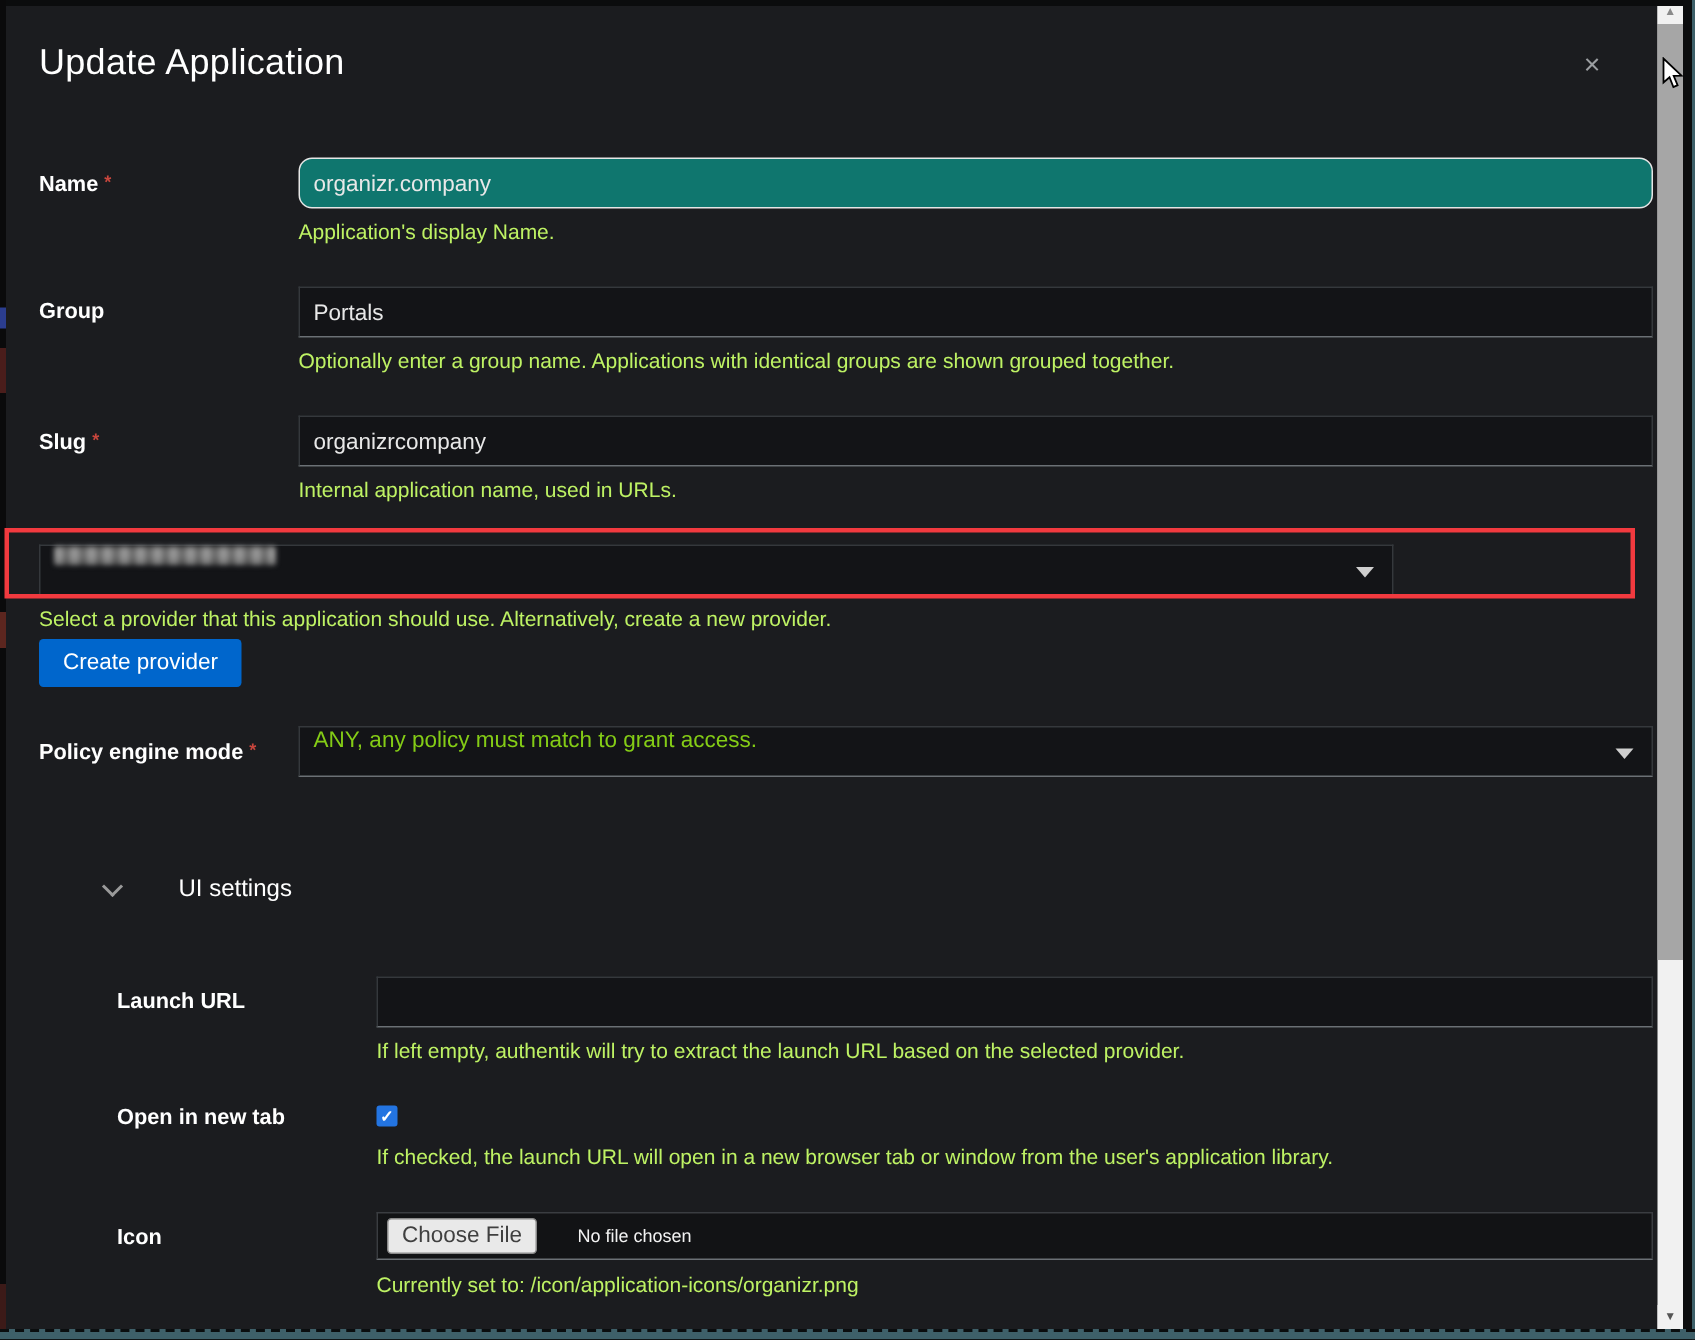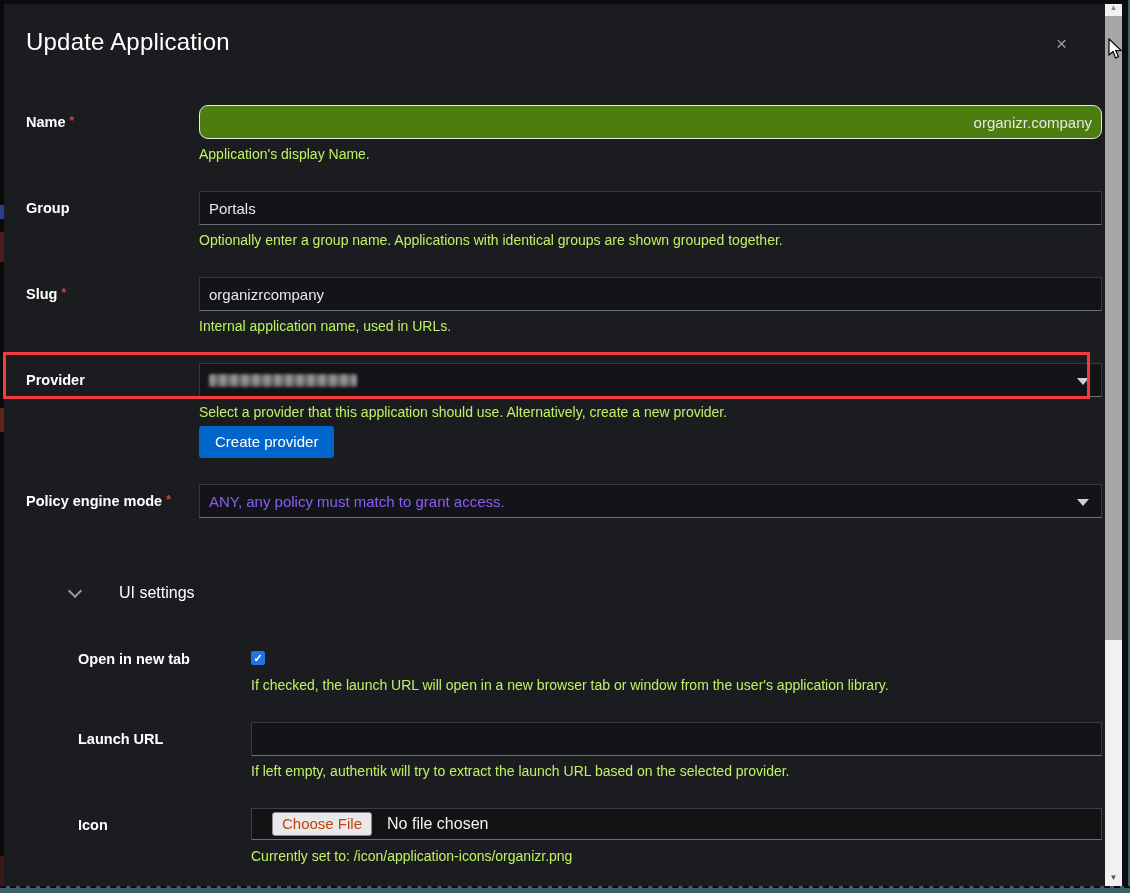--- a/index.html
+++ b/index.html
@@ -54,30 +54,30 @@
   .nested { margin-left:52px; width:1003px; }
   .nested .field { width:851px; }
 
   .txt-input {
     width:100%; height:34px; background:#131417; color:#e8e8e8;
     border:1px solid #35383c; border-bottom:1px solid #6b7075;
     font-size:15px; padding:0 9px; font-family:"Liberation Sans", sans-serif;
     outline:none;
   }
   .txt-input.focused {
-    background:#4d7c0f; border:1px solid #e6e6e6; border-radius:9px;text-align:right;
+    background:#0f766e; border:1px solid #e6e6e6; border-radius:9px;
   }
   .help { margin-top:8px; color:#bef264; font-size:14px; line-height:15px; }
 
   
   .select {
     position:relative; width:100%; height:34px; background:#131417;
     border:1px solid #35383c; border-bottom:1px solid #6b7075;
-    display:flex; align-items:center; padding:0 30px 0 9px;
-    color:#8b5cf6; font-size:15px; cursor:pointer;
+    display:flex; align-items:flex-start; padding:0 30px 0 9px;
+    color:#84cc16; font-size:15px; cursor:pointer;
   }
   .caret {
     position:absolute; right:12px; top:14px; width:0; height:0;
     border-left:6px solid transparent; border-right:6px solid transparent;
     border-top:7px solid #cfcfcf;
   }
   .redacted {
     width:148px; height:13px; border-radius:2px;
     background:
       repeating-linear-gradient(90deg, rgba(255,255,255,0.12) 0 6px, rgba(0,0,0,0.18) 6px 11px),
@@ -103,26 +103,25 @@
   .cb.checked { background:#2374e1; color:#ffffff; font-size:11px; font-weight:bold; }
   .cb.unchecked { background:#ffffff; width:13px; height:13px; }
   .cb-help { margin-top:13px; }
 
   
   .file-input {
     width:100%; height:32px; background:#121315; border:1px solid #3a3d41;
     border-bottom:1px solid #6b7075; display:flex; align-items:center; padding-left:6px;
   }
   .choose-file {
-    background:#e9e9e9; color:#c2410c; border:1px solid #8a8a8a; border-radius:3px;
+    background:#e9e9e9; color:#404040; border:1px solid #8a8a8a; border-radius:3px;
     font-size:15px; height:24px; line-height:22px; padding:0 9px; cursor:pointer;
     font-family:"Liberation Sans", sans-serif;
-    margin-left:14px;
-  }
-  .file-status { color:#f2f2f2; font-size:16px; margin-left:15px; }
+  }
+  .file-status { color:#f2f2f2; font-size:12px; margin-left:27px; }
 
   .clear-row { display:flex; align-items:flex-end; margin-top:0; }
   .clear-lbl { color:#ffffff; font-size:15px; font-weight:bold; margin-left:9px; }
 
   
   .red-box {
     position:absolute; left:3px; top:352px; width:1087px; height:47px;
     border:3px solid #f23a3f; z-index:50; pointer-events:none;
   }
 
@@ -162,21 +161,20 @@
 
       <div class="row">
         <div class="lbl"><span>Slug</span><span class="req">*</span></div>
         <div class="field">
           <input class="txt-input" type="text" value="organizrcompany" style="">
           <div class="help">Internal application name, used in URLs.</div>
         </div>
       </div>
 
       <div class="row" style="margin-bottom:26px;">
-        <div class="lbl">Provider</div>
         <div class="field">
           <div class="select">
             <div class="redacted"></div>
             <div class="caret"></div>
           </div>
           <div class="help">Select a provider that this application should use. Alternatively, create a new provider.</div>
           <button class="btn-primary">Create provider</button>
         </div>
       </div>
 
@@ -189,34 +187,34 @@
           </div>
         </div>
       </div>
 
       <div class="section-head">
         <div class="chev"></div>
         <div class="section-title">UI settings</div>
       </div>
 
       <div class="row nested">
+        <div class="lbl">Launch URL</div>
+        <div class="field">
+          <input class="txt-input" type="text" value="" style="">
+          <div class="help">If left empty, authentik will try to extract the launch URL based on the selected provider.</div>
+        </div>
+      </div>
+
+      <div class="row nested">
         <div class="lbl" style="padding-top:0;">Open in new tab</div>
         <div class="field">
           <div class="cb checked">
             <span>✓</span>
           </div>
           <div class="help cb-help">If checked, the launch URL will open in a new browser tab or window from the user's application library.</div>
-        </div>
-      </div>
-
-      <div class="row nested">
-        <div class="lbl">Launch URL</div>
-        <div class="field">
-          <input class="txt-input" type="text" value="" style="">
-          <div class="help">If left empty, authentik will try to extract the launch URL based on the selected provider.</div>
         </div>
       </div>
 
       <div class="row nested">
         <div class="lbl">Icon</div>
         <div class="field">
           <div class="file-input">
             <button class="choose-file">Choose File</button>
             <span class="file-status">No file chosen</span>
           </div>

